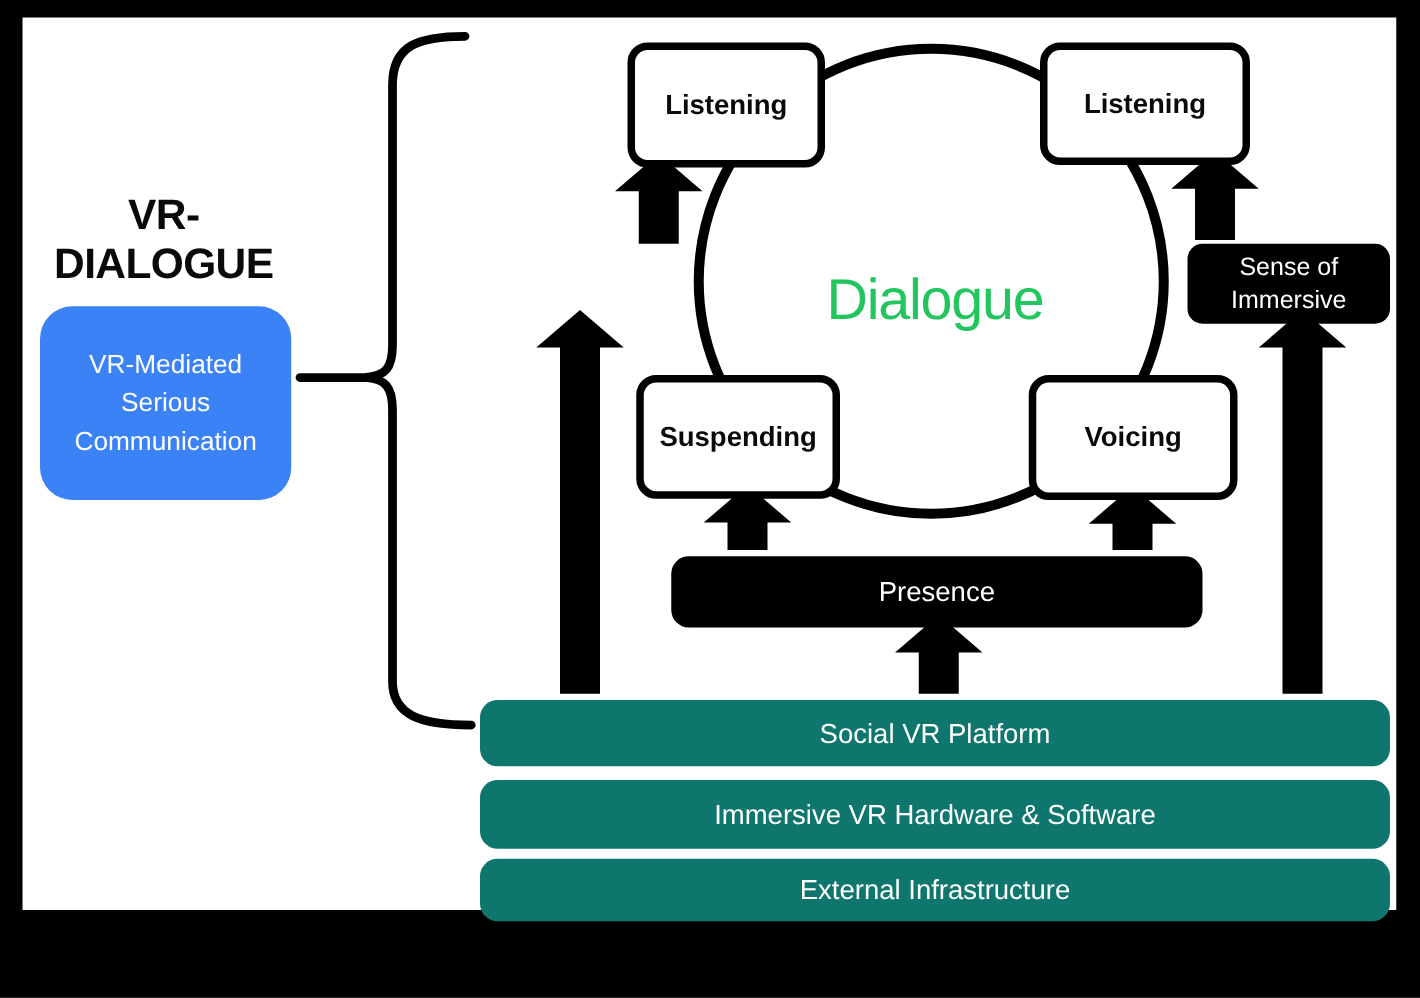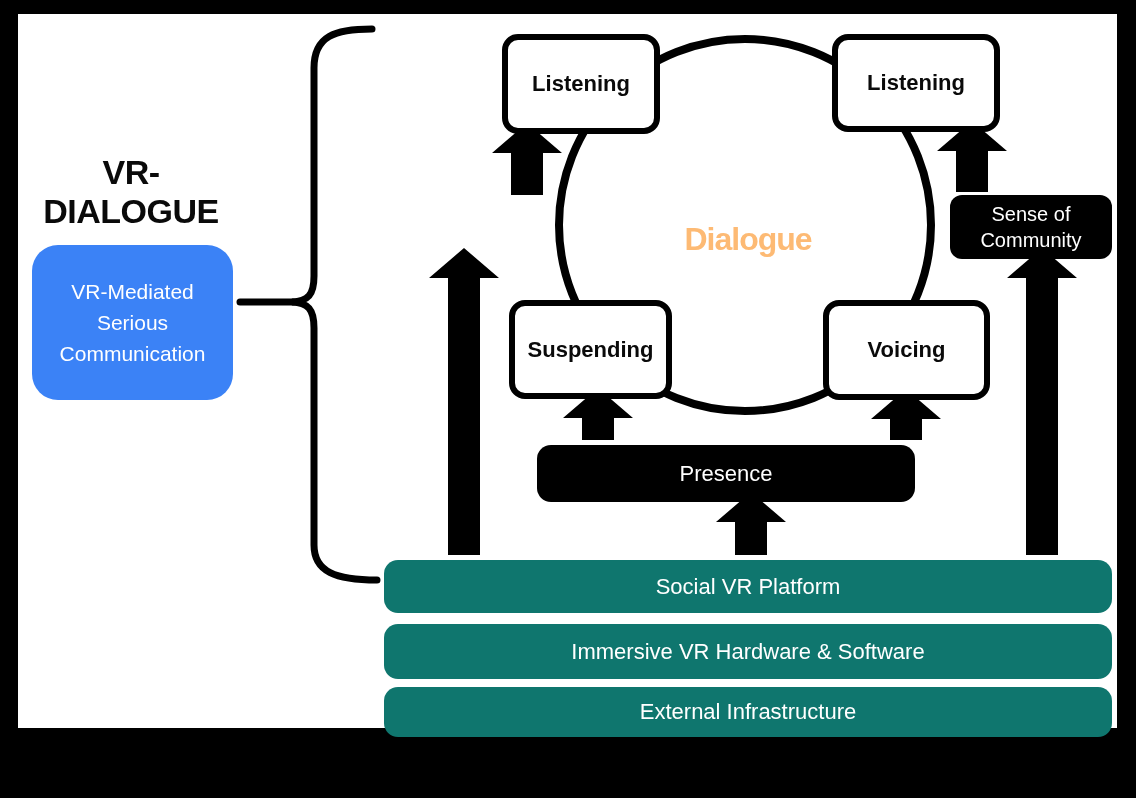--- a/index.html
+++ b/index.html
@@ -38,21 +38,21 @@
     left:20px;top:160px;width:222px;height:40px;
     color:#0a0a0a;font-weight:700;font-size:34px;letter-spacing:-0.5px;
   }
   #concept-box{
     left:32px;top:233px;width:201px;height:155px;
     background:#3b82f6;border-radius:26px;color:#fff;
     font-size:21px;line-height:31px;
   }
   #dialogue-label{
     left:628px;top:198px;width:240px;height:58px;
-    color:#fdba74;font-weight:700;font-size:32px;letter-spacing:-1px;
+    color:#22c55e;font-weight:400;font-size:46px;letter-spacing:-1px;
   }
   #soc-box{font-size:20px;line-height:26px;}
   .stack-line{display:block;}
 </style>
 </head>
 <body>
 
 <div id="stage">
 
   <div id="canvas"></div>
@@ -88,23 +88,23 @@
 
   <div class="abs center-flex wbox" style="left:502px;top:22px;width:158px;height:100px;">Listening</div>
   <div class="abs center-flex wbox" style="left:832px;top:22px;width:168px;height:98px;">Listening</div>
   <div class="abs center-flex wbox" style="left:509px;top:288px;width:163px;height:99px;">Suspending</div>
   <div class="abs center-flex wbox" style="left:823px;top:288px;width:167px;height:100px;">Voicing</div>
 
 
   <div id="soc-box" class="abs center-flex bbox" style="left:950px;top:183px;width:162px;height:64px;">
     <div>
       <span class="stack-line">Sense of</span>
-      <span class="stack-line">Community</span>
+      <span class="stack-line">Immersive</span>
     </div>
   </div>
 
-  <div class="abs center-flex bbox" style="left:537px;top:433px;width:378px;height:57px;border-radius:14px;">Presence</div>
+  <div class="abs center-flex bbox" style="left:537px;top:433px;width:425px;height:57px;border-radius:14px;">Presence</div>
 
   <div class="abs center-flex bar" style="top:548px;height:53px;">Social VR Platform</div>
   <div class="abs center-flex bar" style="top:612px;height:55px;">Immersive VR Hardware &amp; Software</div>
   <div class="abs center-flex bar" style="top:675px;height:50px;">External Infrastructure</div>
 
 </div>
 
 </body></html>

